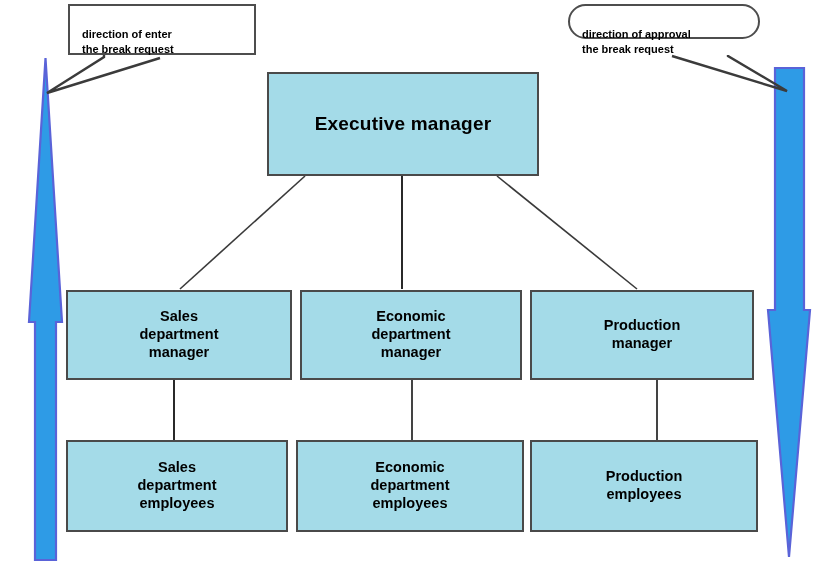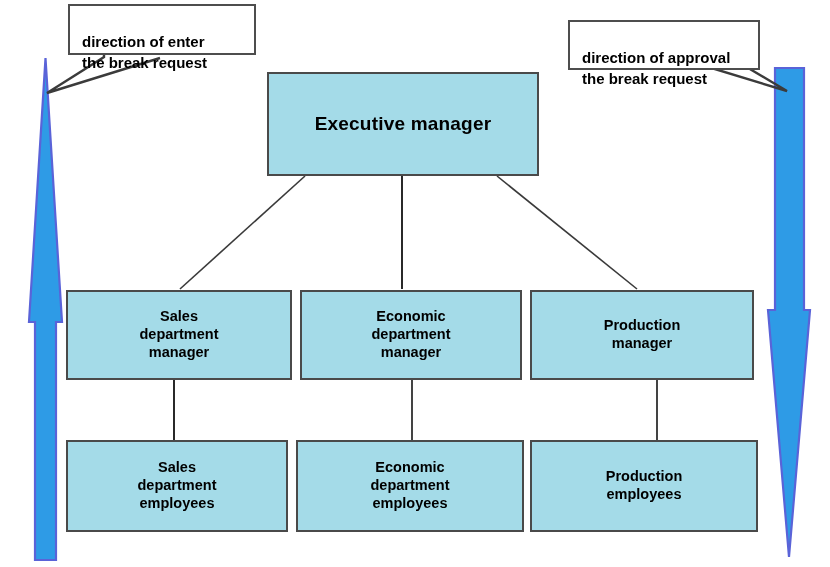--- a/index.html
+++ b/index.html
@@ -81,37 +81,38 @@
   .row-emp .node-title { font-size: 14.5px; }
 
   
   .callout {
     position: absolute;
     box-sizing: border-box;
     background: #ffffff;
     border: 2px solid #4d4d4d;
     color: #000000;
     font-weight: bold;
-    font-size: 15px;
+    font-size: 11px;
     line-height: 1.35;
     padding: 6px 9px 5px 12px;
     white-space: pre-line;
     z-index: 3;
   }
   #callout-left {
     left: 68px;
     top: 4px;
     width: 188px;
     height: 51px;
   }
   #callout-right {
     left: 568px;
-    top: 20px;
+    top: 4px;
     width: 192px;
-    height: 50px;
+    height: 35px;
+    border-radius: 20px;
   }
 </style>
 </head>
 <body>
 
 <div id="canvas">
 
   <svg id="svg-layer" viewBox="0 0 830 567">
 
     <polygon points="45.5,58 62,322 56,322 56,560 35,560 35,322 29,322" fill="#2E9BE6" stroke="#5A63D8" stroke-width="2.2" stroke-linejoin="miter"></polygon>

